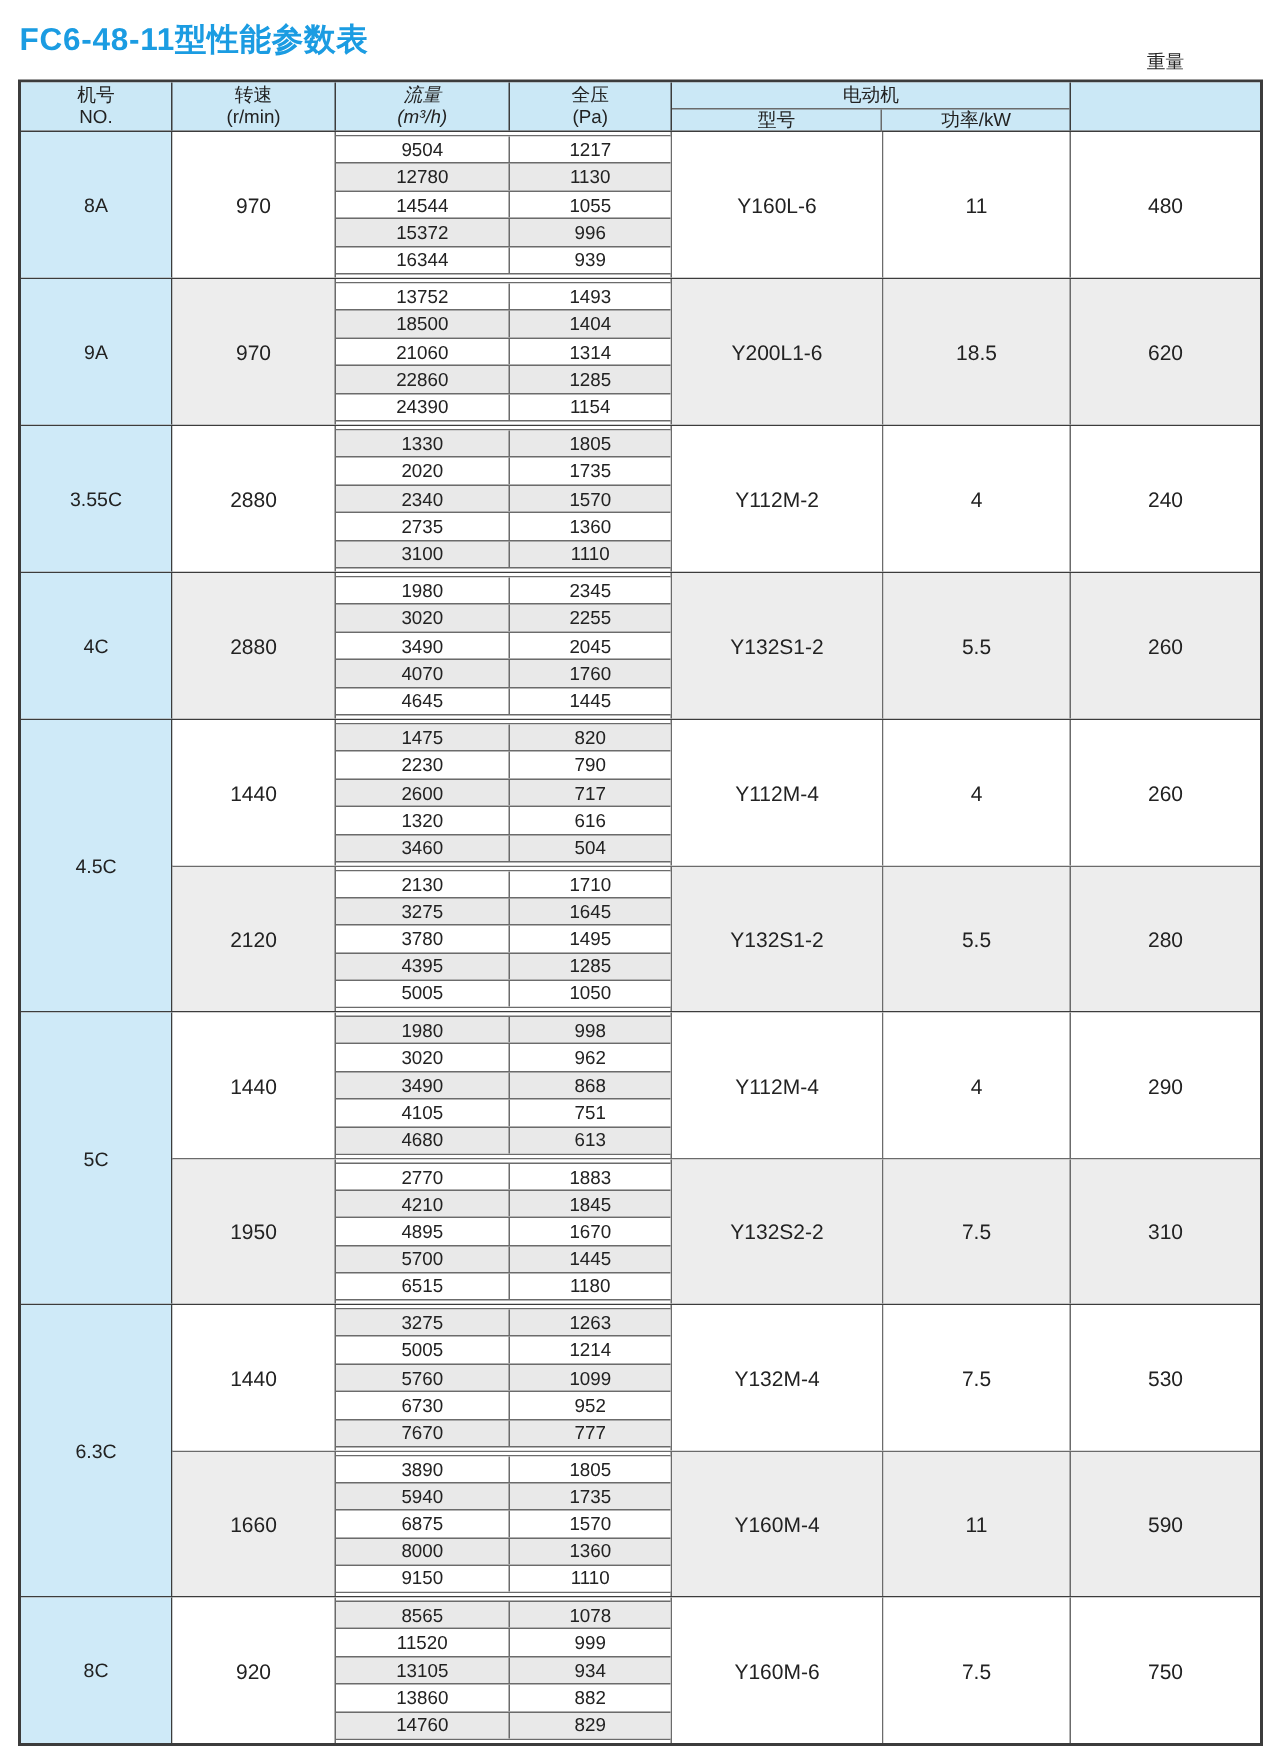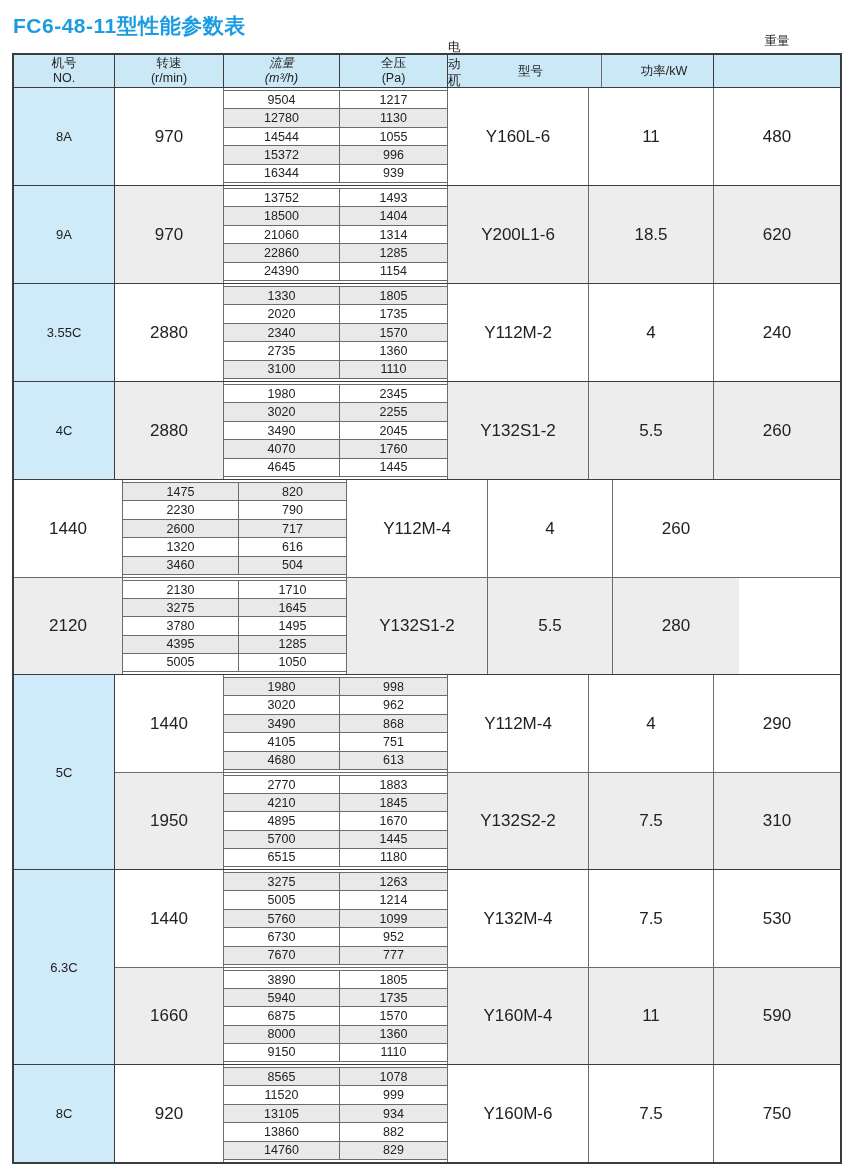--- a/index.html
+++ b/index.html
@@ -23,21 +23,21 @@
     border: 2px solid var(--bd, #3c3c3c);
     background: #fff;
   }
   
   .thead { display: flex; height: 32px; background: var(--head-bg, #cbe8f6); }
   .th {
     border-right: 1px solid var(--bd, #3c3c3c);
     display: flex; flex-direction: column; justify-content: center; align-items: center;
     font-size: 12.5px; line-height: 15px; text-align: center;
   }
-  .motor-group { width: 266px; border-right: 1px solid var(--bd, #3c3c3c); display: flex; flex-direction: row; }
+  .motor-group { width: 266px; border-right: 1px solid var(--bd, #3c3c3c); display: flex; flex-direction: column; }
   .motor-title {
     height: 20px; border-bottom: 1px solid var(--bdm, #6b6b6b);
     display: flex; align-items: center; justify-content: center; font-size: 12.5px;
   }
   .motor-sub { flex: 1; display: flex; }
   .motor-sub .th { border-right: none; }
   .motor-sub .c-model { border-right: 1px solid var(--bdm, #6b6b6b); }
   
   .c-no     { width: 101px; }
   .c-speed  { width: 109px; }
@@ -54,21 +54,21 @@
     border-right: 1px solid var(--bd, #3c3c3c);
     display: flex; align-items: center; justify-content: center;
     font-size: 13px;
   }
   .sec-right { flex: 1; }
   .subgroup { display: flex; height: 97px; }
   .subgroup + .subgroup { border-top: 1px solid var(--bdm, #555); }
   .cell {
     border-right: 1px solid var(--bdm, #555);
     display: flex; align-items: center; justify-content: center;
-    font-size: 17px;
+    font-size: 14px;
   }
   .bg-w { background: #ffffff; }
   .bg-g { background: var(--sec-gray, #ededed); }
   .fp {
     width: 224px; height: 100%;
     border-right: 1px solid var(--bdm, #555);
     background: #fff;
     padding: 2px 0;
     display: flex; flex-direction: column;
   }
@@ -258,20 +258,21 @@
                 </div>
               </div>
             </div>
             <div class="cell c-model bg-g">Y132S1-2</div>
             <div class="cell c-power bg-g">5.5</div>
             <div class="cell c-weight bg-g">260</div>
           </div>
         </div>
       </div>
       <div class="section">
+        <div class="no-cell">4.5C</div>
         <div class="sec-right">
           <div class="subgroup">
             <div class="cell c-speed bg-w">1440</div>
             <div class="fp">
               <div class="fp-inner">
                 <div class="fp-row s-g">
                   <div class="fv">1475</div>
                   <div class="pv">820</div>
                 </div>
                 <div class="fp-row s-w">

